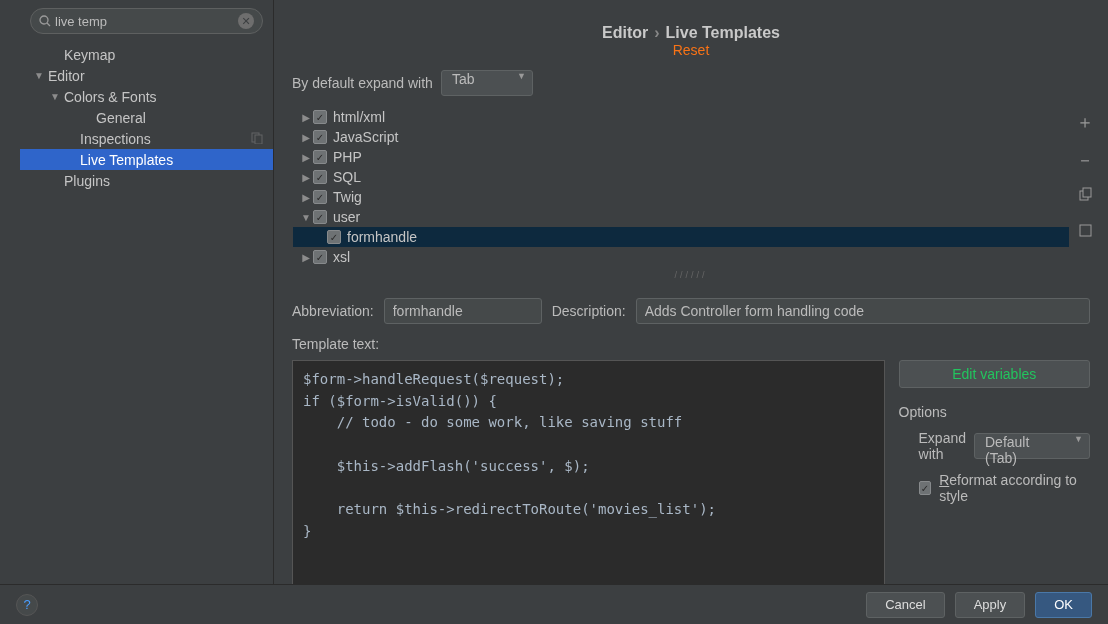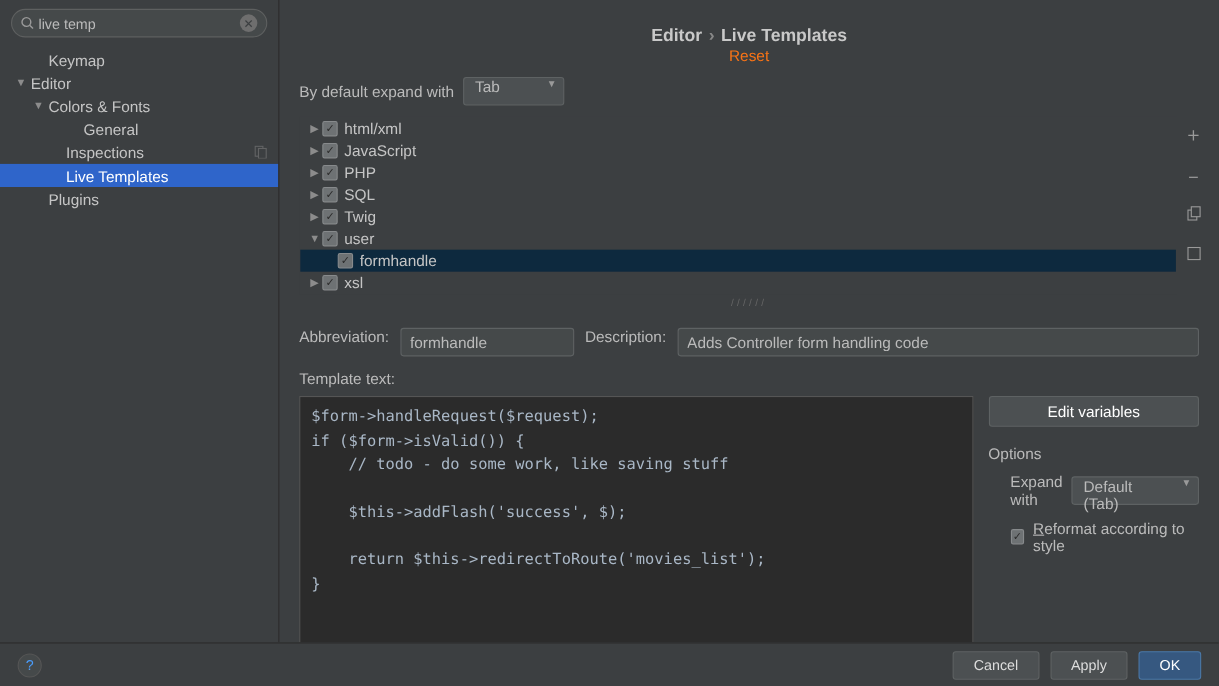--- a/index.html
+++ b/index.html
@@ -14,20 +14,21 @@
   display: flex;
   flex-direction: column;
 }
 .main-area { display: flex; flex: 1; overflow: hidden; }
 .sidebar {
   width: 254px;
   background: #3c3f41;
   border-right: 1px solid #2b2b2b;
   display: flex;
   flex-direction: column;
+  margin-left: 20px;
 }
 .search-wrap { padding: 8px 10px 6px 10px; }
 .search-box {
   display: flex;
   align-items: center;
   background: #45494a;
   border: 1px solid #5e6060;
   border-radius: 14px;
   height: 26px;
   padding: 0 8px;
@@ -145,21 +146,21 @@
   width:30px;
   display:flex;
   flex-direction:column;
   align-items:center;
   gap:14px;
   padding-top:4px;
 }
 .toolbar-col .btn { cursor:pointer; color:#9a9a9a; font-size:18px;}
 .grip { text-align:center; color:#666; font-size:9px; letter-spacing:3px; padding:2px 0 0 0;}
 
-.form-row { display:flex; align-items:flex-start; gap:10px; padding: 18px 18px 8px 18px; font-size:14px;}
+.form-row { display:flex; align-items:center; gap:10px; padding: 18px 18px 8px 18px; font-size:14px;}
 .text-input {
   background:#45494a;
   border:1px solid #5e6263;
   color:#bbb;
   height:26px;
   padding:0 8px;
   border-radius:3px;
   font-size:14px;
 }
 .abbrev-input { width:158px;}
@@ -177,21 +178,21 @@
   font-size:14px;
   padding:8px 10px;
   white-space:pre;
   overflow:auto;
   line-height:1.55;
 }
 .right-col { flex:1; display:flex; flex-direction:column; gap:10px;}
 .edit-vars {
   background:#4c5052;
   border:1px solid #5e6263;
-  color:#ffffff;
+  color:#22c55e;
   height:28px;
   border-radius:3px;
   cursor:pointer;
   font-size:14px;
 }
 .options-label { font-size:14px; margin-top:6px;}
 .opt-row { display:flex; align-items:center; gap:8px; padding-left:20px; font-size:14px;}
 .checkbox-vis {
   width:14px; height:14px;
   background:#6e7274;

